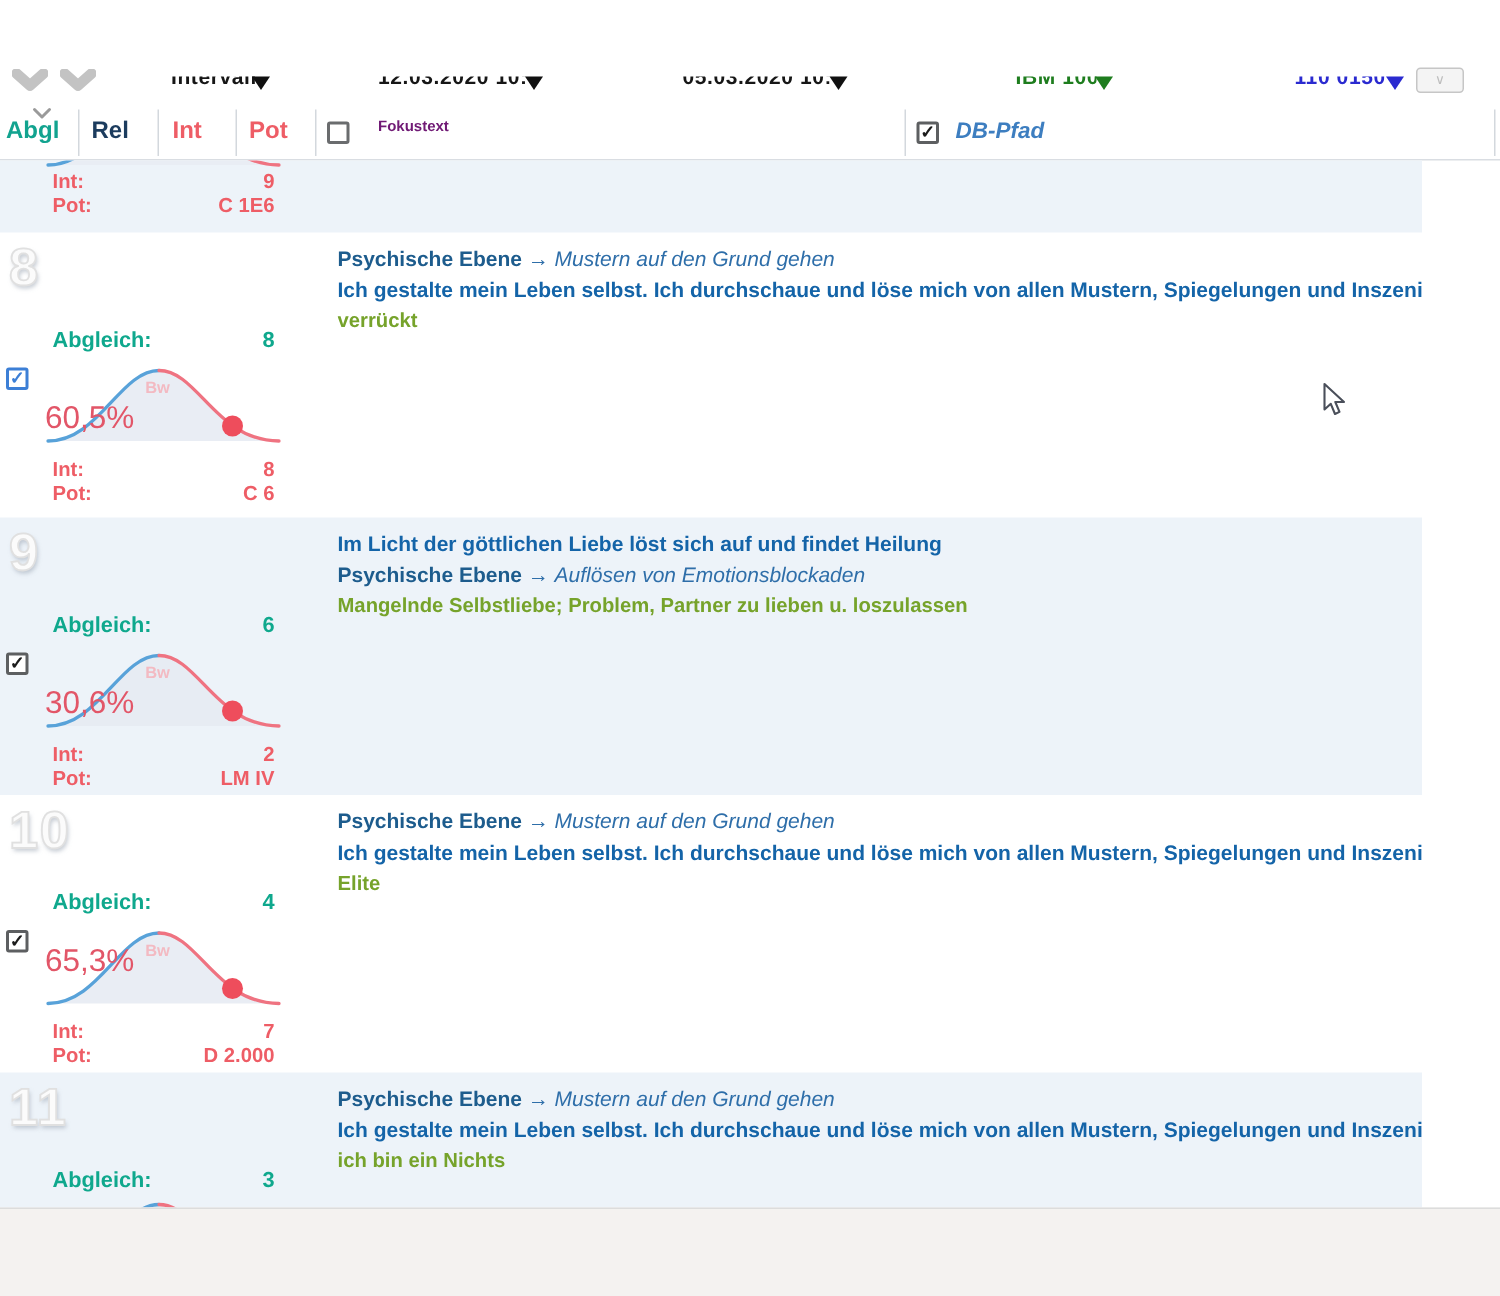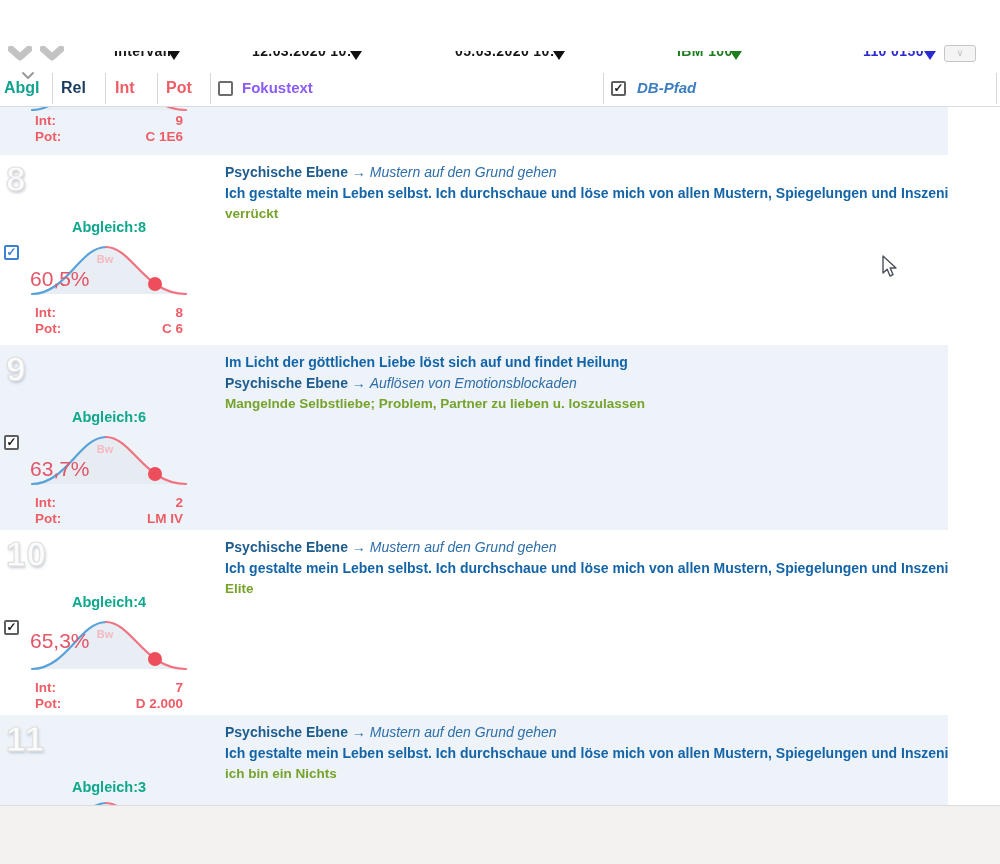--- a/index.html
+++ b/index.html
@@ -33,21 +33,21 @@
   .bignum { left:6px; top:4px; font-size:35px; font-weight:bold; color:#fbfbfb;
             -webkit-text-stroke:1.2px #e0e0e0; text-shadow:1px 2px 3px rgba(150,160,175,.55);
             letter-spacing:1px; }
   .texts { left:212px; top:9px; width:788px; }
   .tline { height:21px; font-size:14px; white-space:nowrap; overflow:hidden;margin-left:13px; }
   .t-bold { font-weight:bold; color:#1d5c8d; }
   .t-arrow { color:#2e6ea9; }
   .t-ital { font-style:italic; color:#2e6ea9; }
   .t-body { font-weight:bold; color:#1464a8; }
   .t-note { font-weight:bold; color:#76a32b; font-size:13.5px; }
-  .abgl-line { left:35px; top:64px; width:148px; display:flex; justify-content:center;
+  .abgl-line { left:35px; top:64px; width:148px; display:flex; justify-content:space-between;
                color:#0fa88d; font-weight:bold; font-size:14.5px; }
   .item-chk { left:4px; top:90px; }
   .curvebox { left:30px; width:158px; height:58px; }
   .bw-lbl { left:30px; width:150px; text-align:center; color:#f3bac2; font-weight:bold; font-size:11px; }
   .pct-lbl { left:30px; width:150px; text-align:left; color:#e25668; font-size:21px; }
   .ip-line { left:35px; width:148px; display:flex; justify-content:space-between;
              color:#ee5d66; font-weight:bold; font-size:13.5px; }
 
   .below-win { top:805px; left:0; width:1000px; height:59px; background:#f4f2f0; border-top:1px solid #dcdcdc; }
 
@@ -99,21 +99,21 @@
   <div class="abs tab" style="left:4px;color:#12a38f">Abgl</div>
   <div class="abs vsep" style="left:52px"></div>
   <div class="abs tab" style="left:61px;color:#1c3c5e">Rel</div>
   <div class="abs vsep" style="left:105px"></div>
   <div class="abs tab" style="left:115px;color:#ee5d66">Int</div>
   <div class="abs vsep" style="left:157px"></div>
   <div class="abs tab" style="left:166px;color:#ee5d66">Pot</div>
   <div class="abs vsep" style="left:210px"></div>
 
   <div class="abs chk empty" style="left:218px;top:11px"></div>
-  <div class="abs tab" style="left:242px;color:#8b5cf6;font-size:15px">Fokustext</div>
+  <div class="abs tab" style="left:252px;color:#701a75;font-size:10px">Fokustext</div>
 
   <div class="abs vsep" style="left:603px"></div>
   <div class="abs chk" style="left:611px;top:11px"><span>✓</span></div>
   <div class="abs tab" style="left:637px;color:#3d7ec0;font-size:15px;font-style:italic;font-weight:bold">DB-Pfad</div>
   <div class="abs vsep" style="left:996px"></div>
 </div>
 
 <div class="abs row alt" style="top:107px;height:48px">
   <svg class="abs curvebox" style="top:-50px" viewBox="0 0 158 58">
     <path d="M2,53 C36,53 50,6 76,6 C102,6 114,53 156,53 Z" fill="#e9edf4"></path>
@@ -181,21 +181,21 @@
     <span>6</span>
   </div>
   <div class="abs chk item-chk"><span>✓</span></div>
   <svg class="abs curvebox" style="top:86px" viewBox="0 0 158 58">
     <path d="M2,53 C36,53 50,6 76,6 C102,6 114,53 156,53 Z" fill="#e7ecf3"></path>
     <path d="M2,53 C36,53 50,6 76,6" fill="none" stroke="#58a2d9" stroke-width="2.2" stroke-linecap="round"></path>
     <path d="M76,6 C102,6 114,53 156,53" fill="none" stroke="#ef7381" stroke-width="2.2" stroke-linecap="round"></path>
     <circle cx="125" cy="43" r="7" fill="#ee4d5c"></circle>
   </svg>
   <div class="abs bw-lbl" style="top:98px">Bw</div>
-  <div class="abs pct-lbl" style="top:112px">63,7%</div>
+  <div class="abs pct-lbl" style="top:112px">30,6%</div>
   <div class="abs ip-line" style="top:150px">
     <span>Int:</span>
     <span>2</span>
   </div>
   <div class="abs ip-line" style="top:166px">
     <span>Pot:</span>
     <span>LM IV</span>
   </div>
 </div>
 

